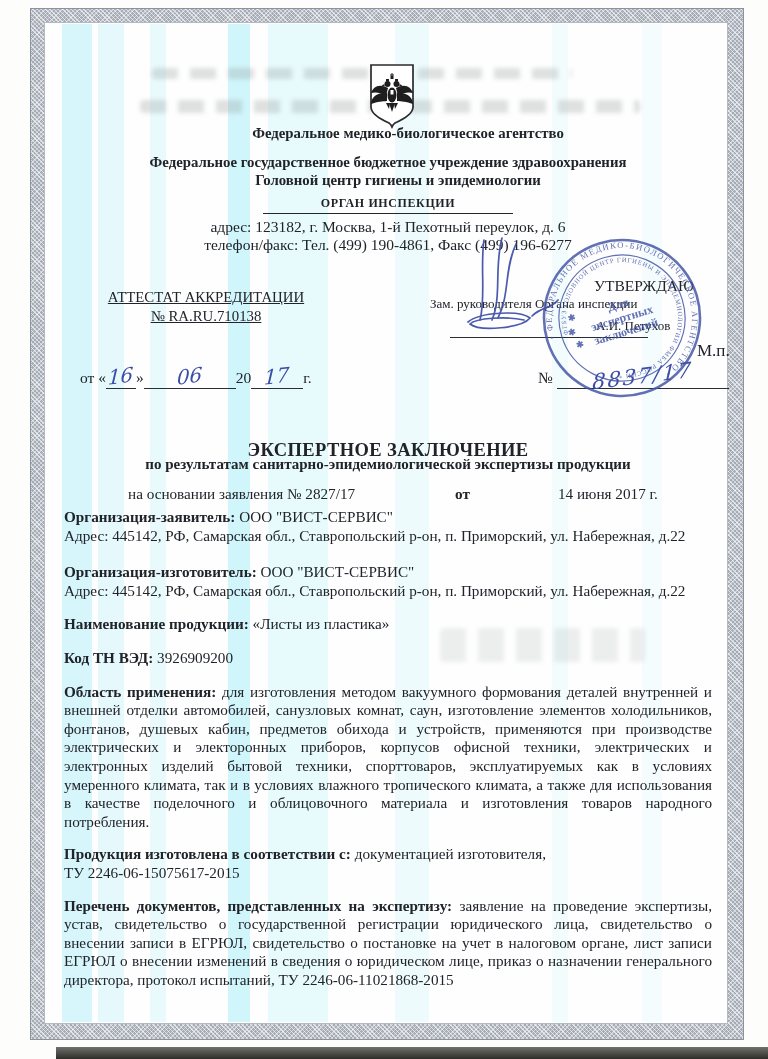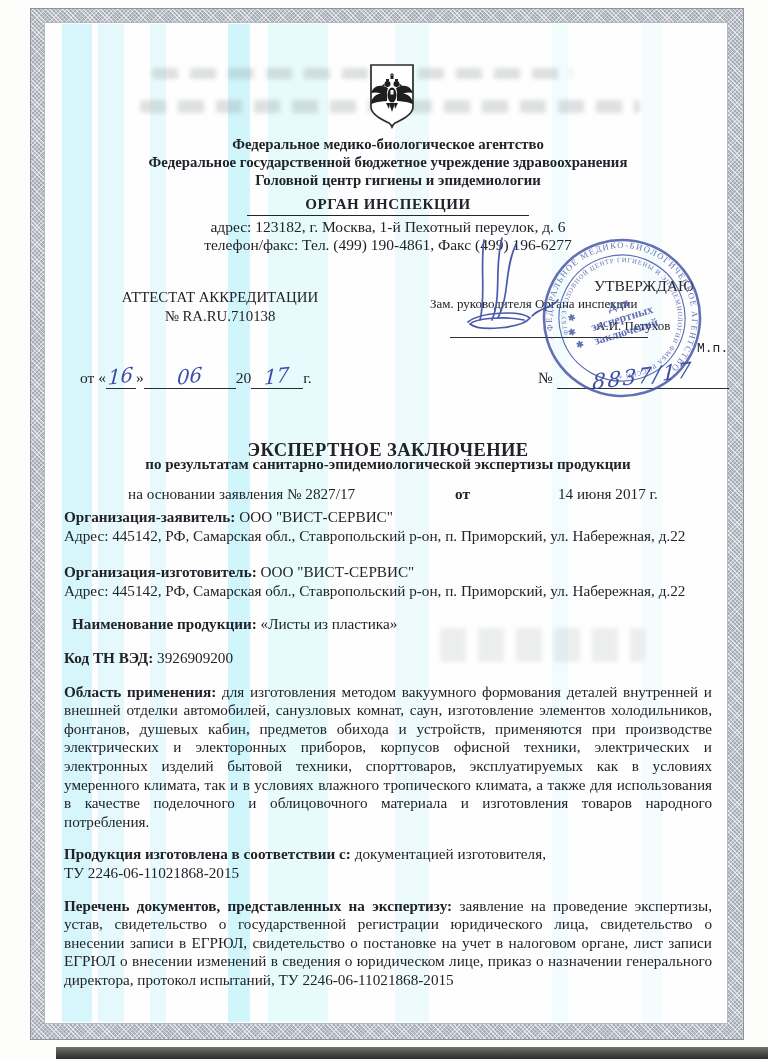--- a/index.html
+++ b/index.html
@@ -31,30 +31,30 @@
   
   .ghost{position:absolute;border-radius:4px;filter:blur(2px);pointer-events:none;
          background:repeating-linear-gradient(90deg, rgba(140,150,148,.28) 0 26px, rgba(0,0,0,0) 26px 38px);}
 
   .content{position:absolute;inset:0;z-index:5;}
   .abs{position:absolute;}
   .ctr{left:62px;width:652px;text-align:center;}
   .b{font-weight:bold;}
 
   .hdr-line{font-size:14.8px;font-weight:bold;line-height:17.5px;}
-  .org-title{font-size:15px;font-weight:bold;letter-spacing:.6px;}
+  .org-title{font-size:12px;font-weight:bold;letter-spacing:.6px;}
   .org-title span{display:inline-block;border-bottom:1.6px solid #23262b;padding:0 58px 2px 58px;}
   .addr{font-size:15.5px;}
 
   .accred{font-size:14.8px;line-height:19px;text-align:center;}
 
   .approve-label{font-size:15.5px;}
   .approver-title{font-size:13px;}
   .sig-line{border-top:1.2px solid #2a2d33;}
-  .mp{font-size:13px;font-family:Liberation Mono, monospace;}
+  .mp{font-size:17px;}
   .hw{font-family:"DejaVu Serif",serif;font-style:italic;color:#3c4da6;
       display:inline-block;transform:rotate(-7deg) skewX(-10deg);}
   .blank{display:inline-block;border-bottom:1.1px solid #2a2d33;text-align:center;vertical-align:baseline;}
 
   .date-row{font-size:15.5px;}
   .num-row{font-size:15.5px;}
 
   .doc-title{font-size:18.5px;font-weight:bold;letter-spacing:.4px;}
   .doc-subtitle{font-size:15px;font-weight:bold;}
   .basis{font-size:15.2px;}
@@ -111,31 +111,31 @@
           <rect x="49" y="26" width="6" height="6"></rect>
           <path d="M51,20 h2 v3 h3 v2 h-3 v3 h-2 v-3 h-3 v-2 h3 Z"></path>
           <path d="M46,80 L52,98 L58,80 Z"></path>
           <path d="M40,80 L46,92 L48,80 Z"></path>
           <path d="M64,80 L58,92 L56,80 Z"></path>
           <rect x="49" y="54" width="6" height="9" fill="#ffffff"></rect>
         </g>
       </svg>
     </div>
 
-    <div class="abs ctr hdr-line" style="top:136px;">Федеральное медико-биологическое агентство</div>
-    <div class="abs ctr hdr-line" style="top:154px;">Федеральное государственной бюджетное учреждение здравоохранения</div>
+    <div class="abs ctr hdr-line" style="top:125px;padding-left:20px;">Федеральное медико-биологическое агентство</div>
+    <div class="abs ctr hdr-line" style="top:154px;">Федеральное государственное бюджетное учреждение здравоохранения</div>
     <div class="abs ctr hdr-line" style="top:172px;padding-left:10px;">Головной центр гигиены и эпидемиологии</div>
 
     <div class="abs ctr org-title" style="top:196px;">
       <span>ОРГАН ИНСПЕКЦИИ</span>
     </div>
     <div class="abs ctr addr" style="top:218px;">адрес: 123182, г. Москва, 1-й Пехотный переулок, д. 6</div>
     <div class="abs ctr addr" style="top:236px;">телефон/факс: Тел. (499) 190-4861, Факс (499) 196-6277</div>
 
-    <div class="abs accred" style="left:100px;top:288px;width:240px;">
+    <div class="abs accred" style="left:86px;top:288px;width:240px;text-decoration:underline;">
       <div>АТТЕСТАТ АККРЕДИТАЦИИ</div>
       <div>№ RA.RU.710138</div>
     </div>
 
     <div class="abs approve-label" style="left:594px;top:277px;">УТВЕРЖДАЮ</div>
     <div class="abs approver-title" style="left:430px;top:296px;width:290px;">Зам. руководителя Органа инспекции</div>
     <div class="abs approver-title" style="left:596px;top:318px;">А.И. Петухов</div>
     <div class="abs sig-line" style="left:450px;top:337px;width:198px;"></div>
     <div class="abs mp" style="left:697px;top:341px;">М.п.</div>
 
@@ -199,35 +199,35 @@
       <div class="block" style="margin-bottom:0;">
         <div><span class="b">Организация-заявитель:</span><span> ООО "ВИСТ-СЕРВИС"</span></div>
         <div>Адрес: 445142, РФ, Самарская обл., Ставропольский р-он, п. Приморский, ул. Набережная, д.22</div>
       </div>
 
       <div class="block" style="margin:18px 0 0 0;">
         <div><span class="b">Организация-изготовитель:</span><span> ООО "ВИСТ-СЕРВИС"</span></div>
         <div>Адрес: 445142, РФ, Самарская обл., Ставропольский р-он, п. Приморский, ул. Набережная, д.22</div>
       </div>
 
-      <div class="block" style="margin:15px 0 0 8px;">
+      <div class="block" style="margin:15px 0 0 0;">
         <span class="b">Наименование продукции:</span><span> «Листы из пластика»</span>
       </div>
 
       <div class="block" style="margin:15px 0 0 0;">
         <span class="b">Код ТН ВЭД:</span><span> 3926909200</span>
       </div>
 
       <div class="block just" style="margin:15px 0 0 0;">
         <span class="b">Область применения:</span><span> для изготовления методом вакуумного формования деталей внутренней и внешней отделки автомобилей, санузловых комнат, саун, изготовление элементов холодильников, фонтанов, душевых кабин, предметов обихода и устройств, применяются при производстве электрических и электоронных приборов, корпусов офисной техники, электрических и электронных изделий бытовой техники, спорттоваров, эксплуатируемых как в условиях умеренного климата, так и в условиях влажного тропического климата, а также для использования в качестве поделочного и облицовочного материала и изготовления товаров народного потребления.</span>
       </div>
 
       <div class="block" style="margin:14px 0 0 0;">
         <div><span class="b">Продукция изготовлена в соответствии с:</span><span> документацией изготовителя,</span></div>
-        <div>ТУ 2246-06-11021868-2015</div>
+        <div>ТУ 2246-06-15075617-2015</div>
       </div>
 
       <div class="block just" style="margin:14px 0 0 0;">
         <span class="b">Перечень документов, представленных на экспертизу:</span><span> заявление на проведение экспертизы, устав, свидетельство о государственной регистрации юридического лица, свидетельство о внесении записи в ЕГРЮЛ, свидетельство о постановке на учет в налоговом органе, лист записи ЕГРЮЛ о внесении изменений в сведения о юридическом лице, приказ о назначении генерального директора, протокол испытаний, ТУ 2246-06-11021868-2015</span>
       </div>
 
     </div>
   </div>
 
   <div class="scan-shadow"></div>

